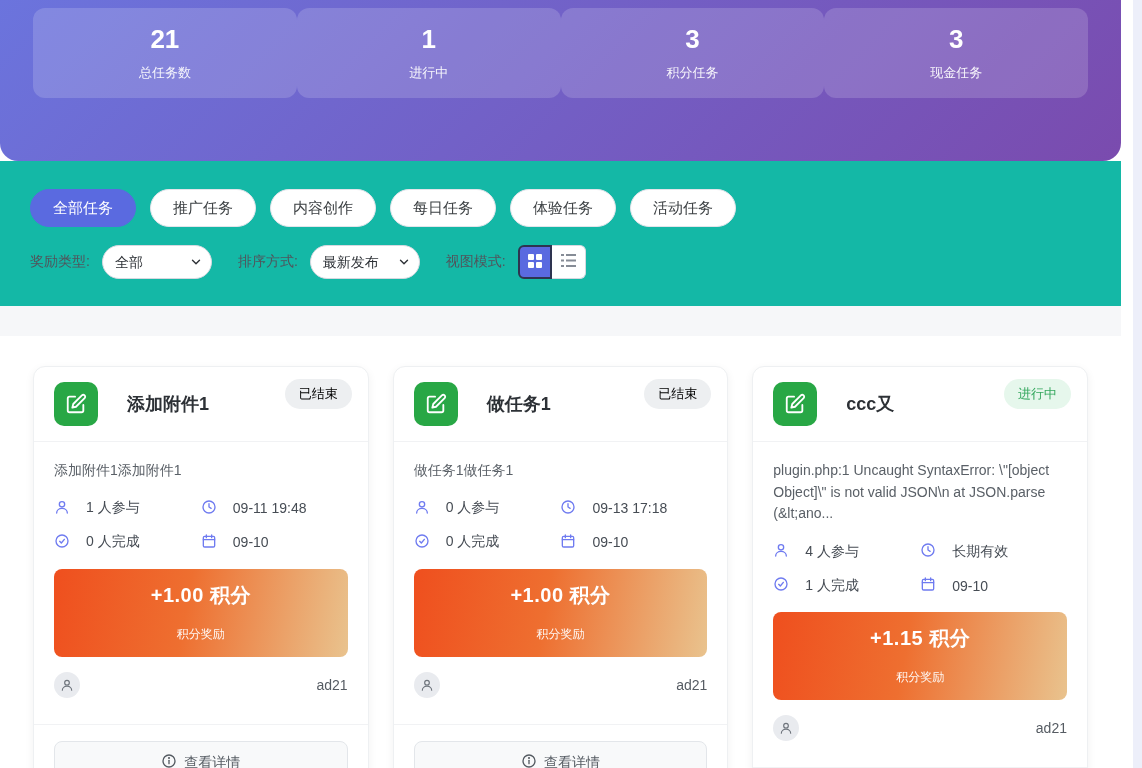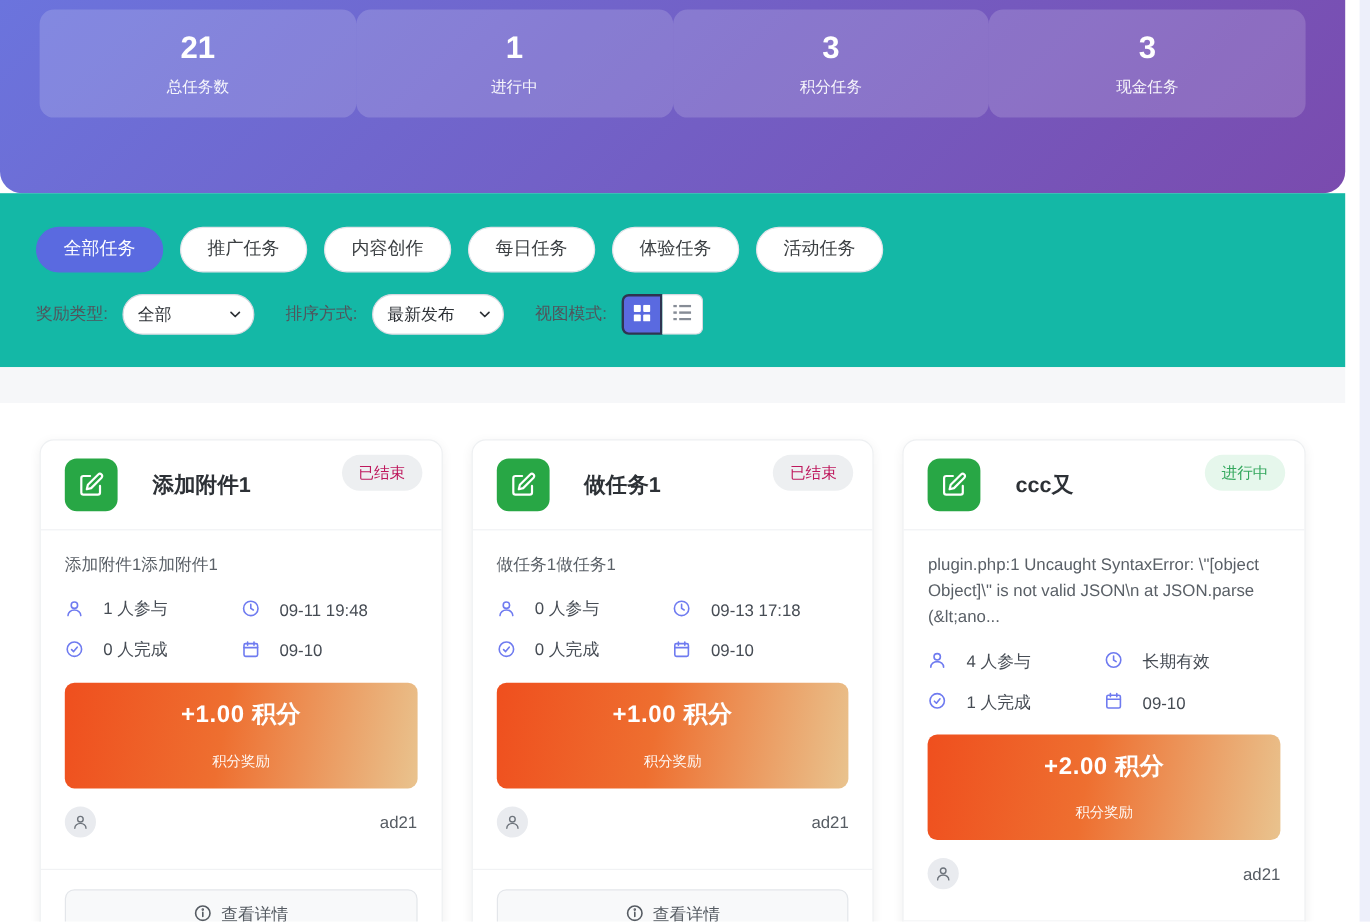--- a/index.html
+++ b/index.html
@@ -44,21 +44,21 @@
     align-items:start; background:#fff; }
   .card { background:#fff; border:1px solid #eef0f2; border-radius:12px; position:relative;
     box-shadow:0 3px 10px rgba(33,37,41,.06); }
   .card-head { display:flex; align-items:center; gap:29px; padding:15px 20px;
     border-bottom:1px solid #f1f2f4; }
   .task-icon { width:44px; height:44px; border-radius:10px; background:#28a745; flex:none;
     display:flex; align-items:center; justify-content:center; }
   .card-title { font-size:18px; font-weight:bold; color:#2d3136; }
   .badge { position:absolute; top:12px; right:16px; font-size:13px; padding:6px 14px;
     border-radius:15px; }
-  .badge.ended { background:#edeff1; color:#be185d; }
+  .badge.ended { background:#edeff1; color:#000000; }
   .badge.running { background:#e6f7ec; color:#34a85e; }
   .card-desc { padding:18px 20px 0; font-size:14px; color:#5a6067; line-height:1.55;
     word-break:break-word; }
   .card-stats { display:grid; grid-template-columns:1fr 1fr; row-gap:15px; padding:17px 20px 0; }
   .stat-item { display:flex; align-items:center; gap:16px; font-size:14px; color:#464c54; }
   .stat-item svg { flex:none; }
   .reward { margin:17px 20px 0; border-radius:8px; text-align:center; padding:13px 0 14px;
     color:#fff; background:linear-gradient(100deg,#ef4f1e 0%,#ee6f30 45%,#e9c38e 100%); }
   .reward-amount { font-size:20px; font-weight:bold; letter-spacing:.5px; }
   .reward-label { font-size:12px; margin-top:17px; opacity:.95; }
@@ -340,21 +340,21 @@
         </span>
         <span class="stat-item">
           <span><svg width="16" height="16" viewBox="0 0 24 24" fill="none" stroke="#6f7bf0" stroke-width="2" stroke-linecap="round">
                 <rect x="3.5" y="5" width="17" height="16" rx="2"></rect>
                 <path d="M3.5 10h17M8 3v4M16 3v4"></path>
               </svg></span>
           <span>09-10</span>
         </span>
       </div>
       <div class="reward">
-        <div class="reward-amount">+2.00 积分</div>
+        <div class="reward-amount">+1.15 积分</div>
         <div class="reward-label">积分奖励</div>
       </div>
       <div class="user">
         <span class="avatar">
           <svg width="14" height="14" viewBox="0 0 24 24" fill="none" stroke="#6e747c" stroke-width="2" stroke-linecap="round">
               <circle cx="12" cy="8" r="4"></circle>
               <path d="M4 21c0-4 3.6-7 8-7s8 3 8 7"></path>
             </svg>
         </span>
         <span class="user-name">ad21</span>

